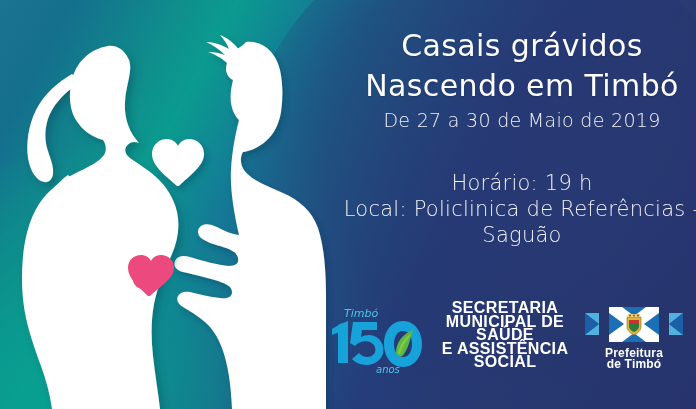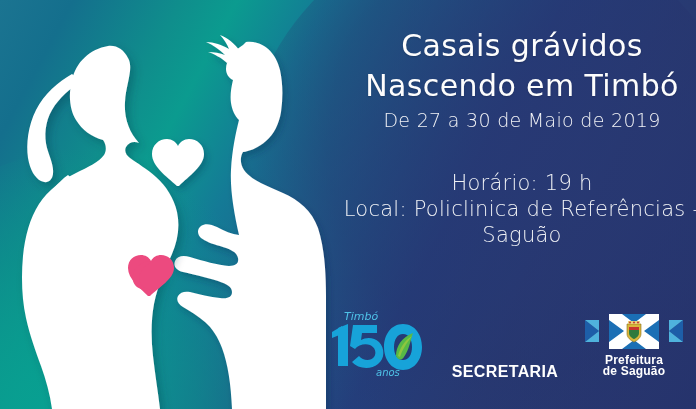--- a/index.html
+++ b/index.html
@@ -58,22 +58,22 @@
     margin-top:2px;font-size:19px;line-height:24px;
     color:#f2f3f6;letter-spacing:.3px;font-weight:300;
   }
   #info{
     margin-top:38px;color:#eef0f4;font-weight:300;
   }
   #info .row{font-size:21px;line-height:26px;letter-spacing:.25px;}
 
   
   #logobar{
-    position:absolute;left:330px;top:292px;width:362px;height:86px;
-    z-index:5;display:flex;align-items:flex-end;justify-content:flex-start;
+    position:absolute;left:330px;top:301px;width:362px;height:86px;
+    z-index:5;display:flex;align-items:flex-start;justify-content:flex-start;
   }
 
   
   #logo150{position:relative;width:92px;height:74px;flex:0 0 auto;}
   #logo150 svg{display:block;}
 
   
   #secretaria{
     flex:0 0 auto;margin-left:8px;color:#ffffff;
     font-family:"Liberation Sans", sans-serif;
@@ -292,20 +292,22 @@
           <path fill="#8dc63f" d="M 68 52
                    C 70 44, 74 37, 82 32
                    C 76 40, 72 46, 70 53 Z"></path>
         </g>
         <text x="46" y="72" font-family="DejaVu Sans, sans-serif" font-size="10" font-style="italic" fill="#4fc3e8">anos</text>
       </svg>
     </div>
 
     <div id="secretaria">
       <div>SECRETARIA</div>
+      <div>MUNICIPAL DE SAÚDE</div>
+      <div>E ASSISTÊNCIA SOCIAL</div>
     </div>
 
     <div id="prefeitura">
       <svg width="100" height="70" viewBox="0 0 100 70" xmlns="http://www.w3.org/2000/svg">
 
         <g>
           <path fill="#1d5ea8" d="M 1 12 L 15 23 L 1 34 Z"></path>
           <path fill="#4fb3dd" d="M 15 12 L 15 34 L 1 23 Z" opacity="0"></path>
           <path fill="#4fb3dd" d="M 15 12 L 1 12 L 15 23 Z"></path>
           <path fill="#4fb3dd" d="M 15 34 L 1 34 L 15 23 Z"></path>
@@ -328,18 +330,18 @@
             <path fill="#c8332f" d="M 45 19 L 55 19 L 55 22 L 45 22 Z"></path>
             <path fill="#e8d27a" d="M 44 13 L 56 13 L 56 16 L 44 16 Z"></path>
             <circle cx="46" cy="14.5" r="1" fill="#c8332f"></circle>
             <circle cx="50" cy="14.5" r="1" fill="#c8332f"></circle>
             <circle cx="54" cy="14.5" r="1" fill="#c8332f"></circle>
           </g>
         </g>
       </svg>
       <div id="pref-words">
         <div>Prefeitura</div>
-        <div>de Saguão</div>
+        <div>de Timbó</div>
       </div>
     </div>
 
   </div>
 </div>
 
 </body></html>

